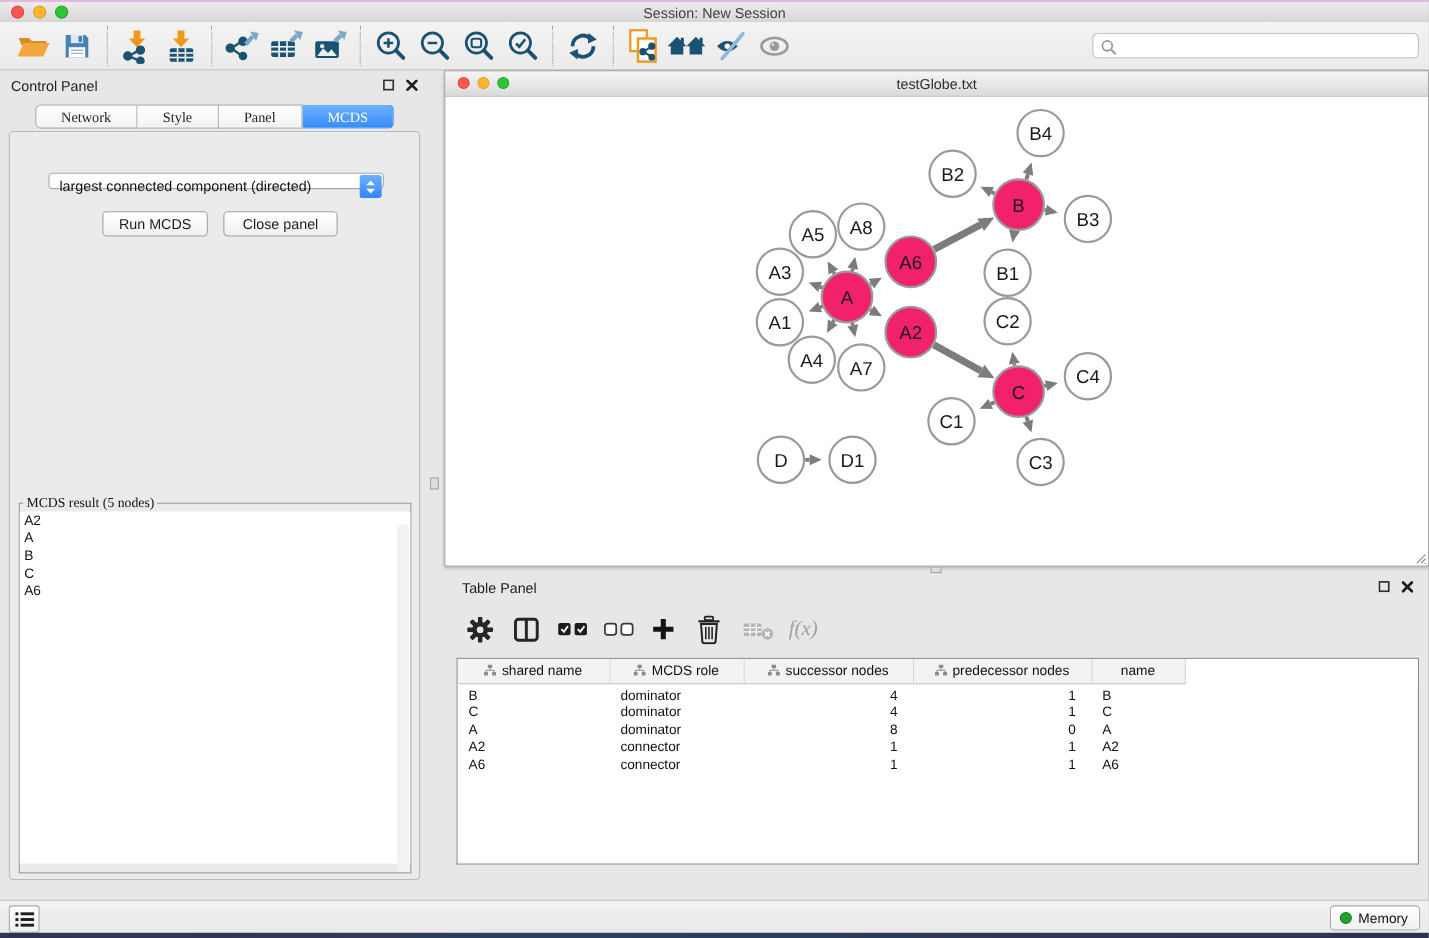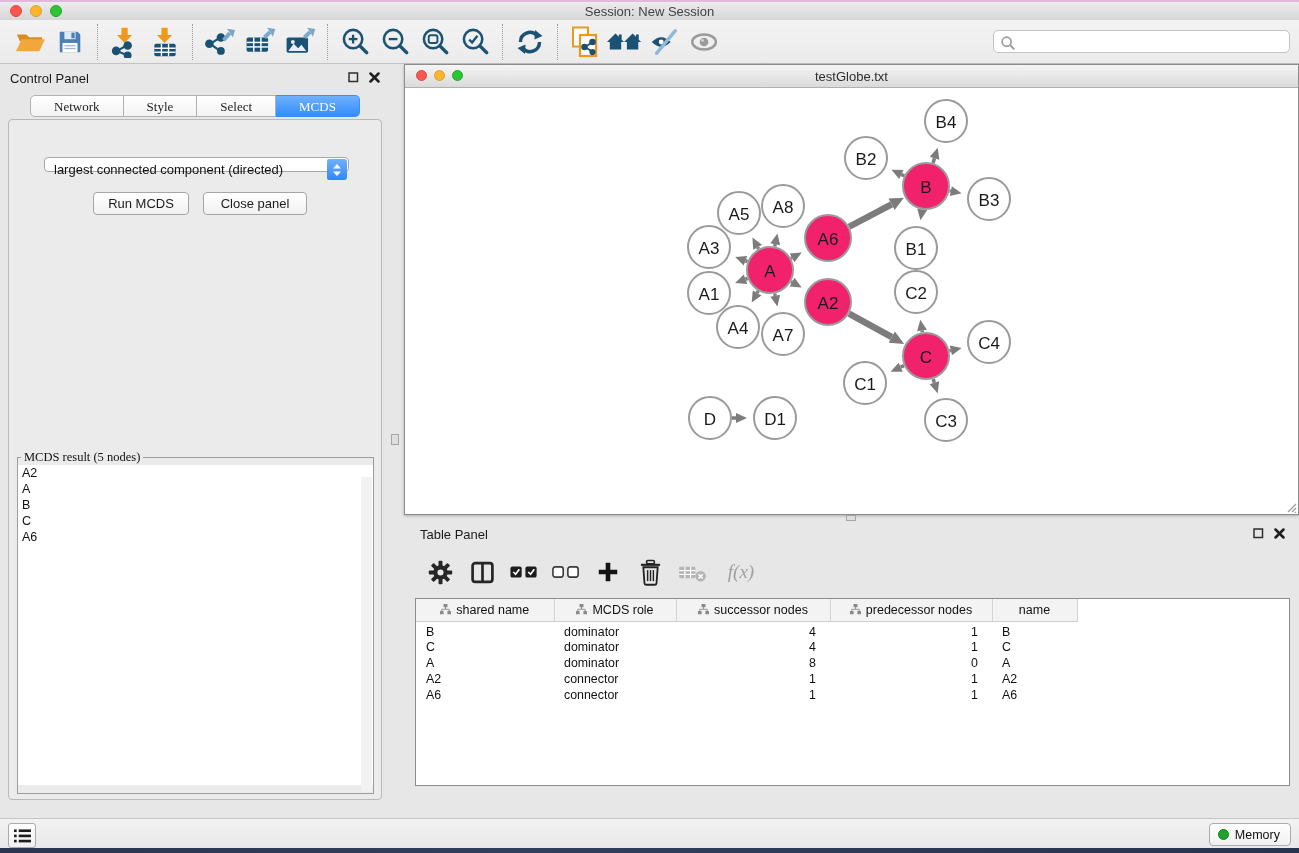--- a/index.html
+++ b/index.html
@@ -86,21 +86,21 @@
   #net-canvas svg { display:block; }
   .resize-grip { position:absolute; right:1px; bottom:1px; }
 
   
   #tp-header { position:absolute; left:404px; top:522px; width:895px; height:26px; }
   #tp-header .panel-title { left:16px; top:5px; }
   #tp-header .win-ctrls { right:14px; top:6px; }
   #tp-toolbar { position:absolute; left:415px; top:552px; width:875px; height:40px;
                 display:flex; align-items:center; gap:8px; padding-left:8px; }
   .ttbtn { background:none; border:none; width:34px; height:34px; display:flex;
-           align-items:center; justify-content:center; cursor:pointer; }
+           align-items:center; justify-content:flex-start; cursor:pointer; }
   .fx { font-family:"Liberation Serif",serif; font-style:italic; font-size:19px; color:#a0a0a0; }
 
   #table-wrap { position:absolute; left:415px; top:598px; width:875px; height:188px;
                 background:#fff; border:1px solid #8d8d8d; overflow:hidden; }
   #node-table { border-collapse:collapse; width:100%; table-layout:fixed; }
   #node-table th { height:22px; background:#f3f3f3; border-right:1px solid #d4d4d4;
                 border-bottom:1px solid #cfcfcf; font-weight:normal; font-size:12.5px; color:#111;
                 text-align:center; white-space:nowrap; overflow:hidden; }
   #node-table th.filler { background:#fff; border:none; }
   #node-table th svg { vertical-align:-1px; margin-right:5px; }
@@ -315,21 +315,21 @@
         <svg width="11" height="11" viewBox="0 0 11 11">
           <line x1="1.5" y1="1.5" x2="9.5" y2="9.5" stroke="#1f1f1f" stroke-width="2.5" stroke-linecap="round"></line>
           <line x1="9.5" y1="1.5" x2="1.5" y2="9.5" stroke="#1f1f1f" stroke-width="2.5" stroke-linecap="round"></line>
         </svg>
       </span>
     </div>
   </div>
   <div id="cp-tabs">
       <span class="cp-tab">Network</span>
       <span class="cp-tab">Style</span>
-      <span class="cp-tab">Select</span>
+      <span class="cp-tab">Panel</span>
       <span class="cp-tab active">MCDS</span>
     </div>
   <div id="cp-content">
     <div id="criterion">
       <span class="val">largest connected component (directed)</span>
       <span class="stepper">
         <svg width="10" height="14" viewBox="0 0 10 14">
           <polygon points="5,1 9,5.5 1,5.5" fill="#fff"></polygon>
           <polygon points="1,8.5 9,8.5 5,13" fill="#fff"></polygon>
         </svg>

